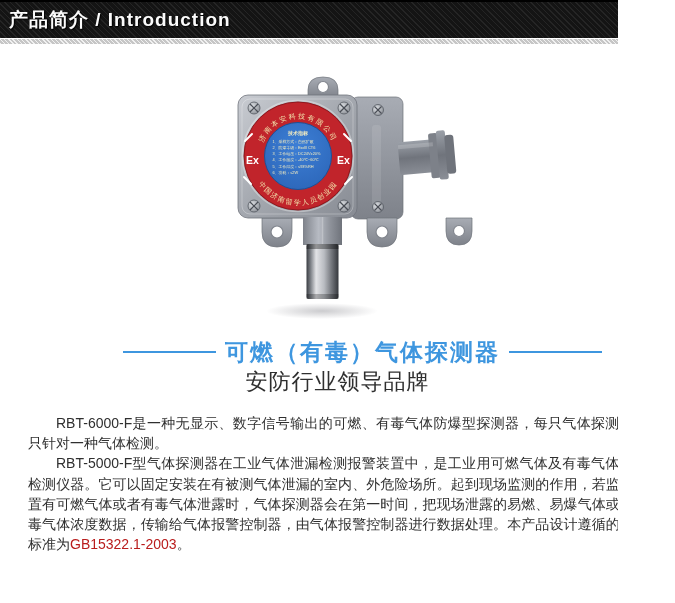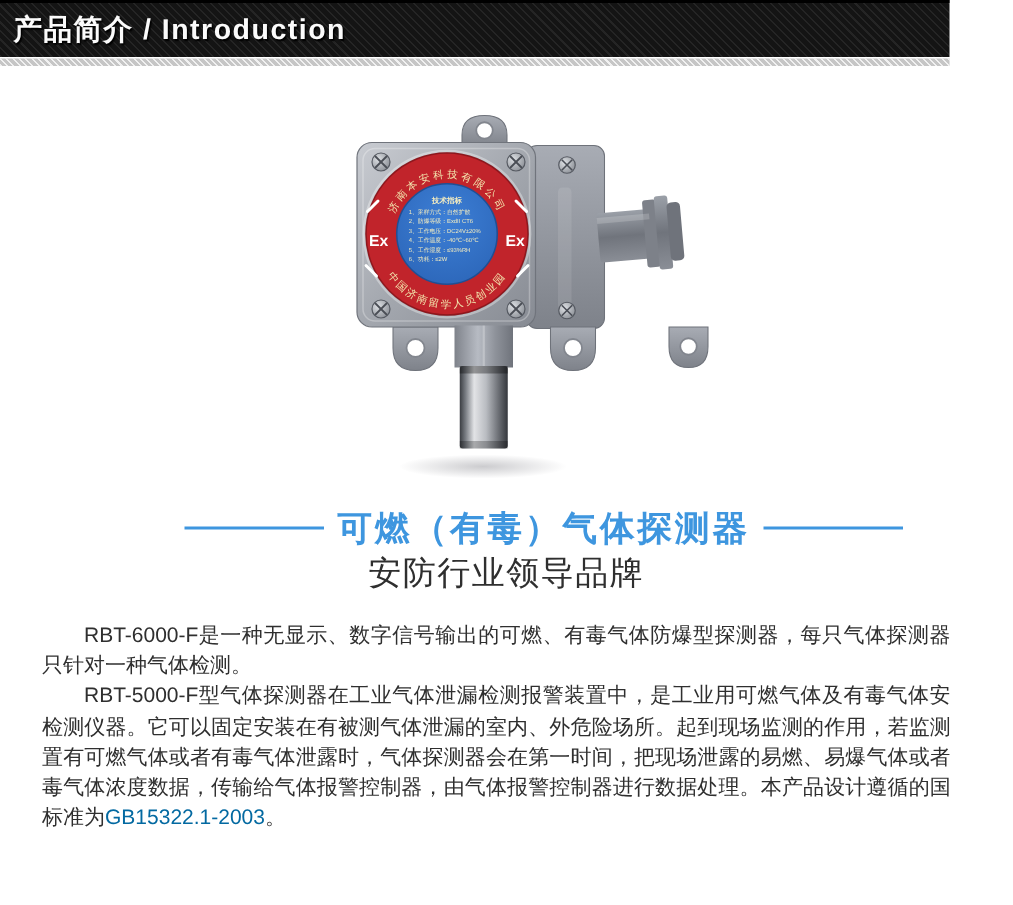--- a/index.html
+++ b/index.html
@@ -1,19 +1,18 @@
 <!DOCTYPE html>
 <html><head>
 <meta charset="utf-8">
 <style>
   html,body{margin:0;padding:0;background:#fff;}
   .stage{
     position:relative;width:618px;height:603px;background:#fff;overflow:hidden;
     font-family:"Liberation Sans","DejaVu Sans",sans-serif;
-    padding-left:15px;
   }
   
   .hd-bar{
     position:absolute;top:0;left:0;width:675px;height:38px;
     background:
       repeating-linear-gradient(45deg, rgba(255,255,255,0.07) 0 1px, rgba(0,0,0,0) 1px 4px),
       #141414;
     border-top:2px solid #000;
     box-sizing:border-box;
     display:flex;align-items:center;
@@ -43,21 +42,21 @@
     position:absolute;top:367px;left:0;width:675px;height:30px;
     text-align:center;color:#2f2f2f;font-size:22px;letter-spacing:1px;line-height:30px;
   }
   
   .content{
     position:absolute;top:413px;left:28px;width:620px;
     font-size:14px;line-height:20.2px;color:#2f2f2f;
     text-align:justify;
   }
   .content p{margin:0;text-indent:2em;}
-  .blue-text{color:#0369a1;}
+  .blue-text{color:#b91c1c;}
 </style>
 </head>
 <body>
 
 <div class="stage">
 
   <div class="hd-bar">
     <span class="hd-title">产品简介 / Introduction</span>
   </div>
   <div class="hd-substrip"></div>

